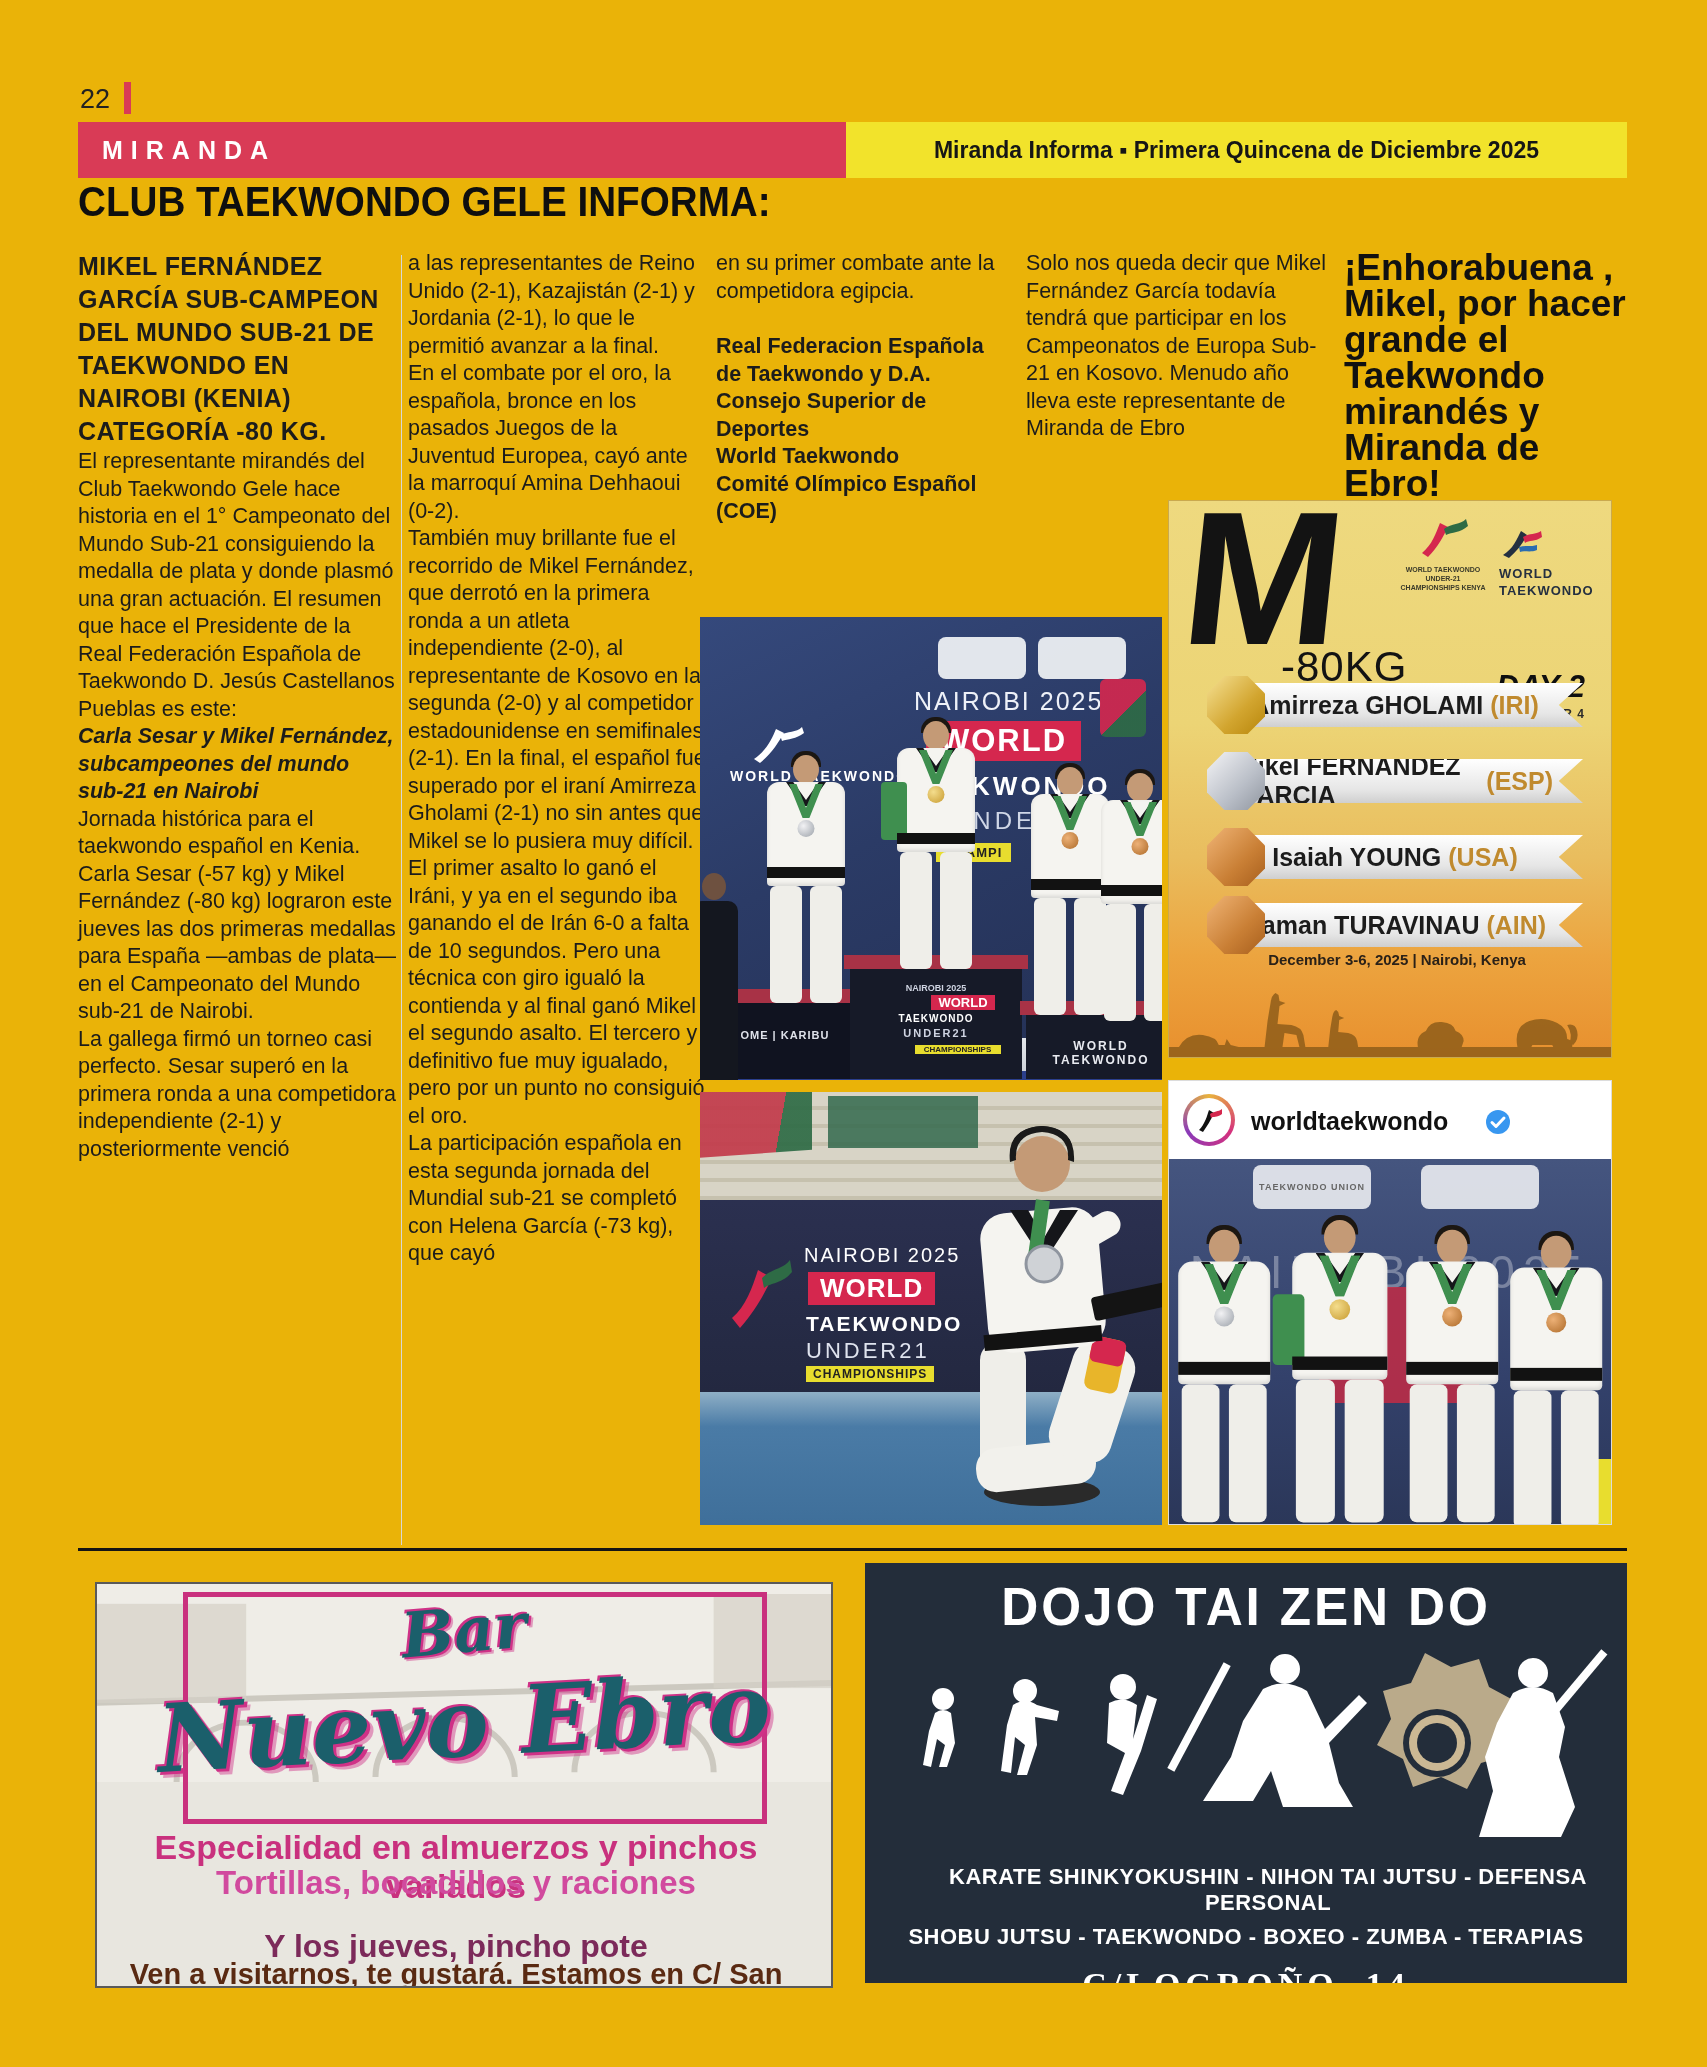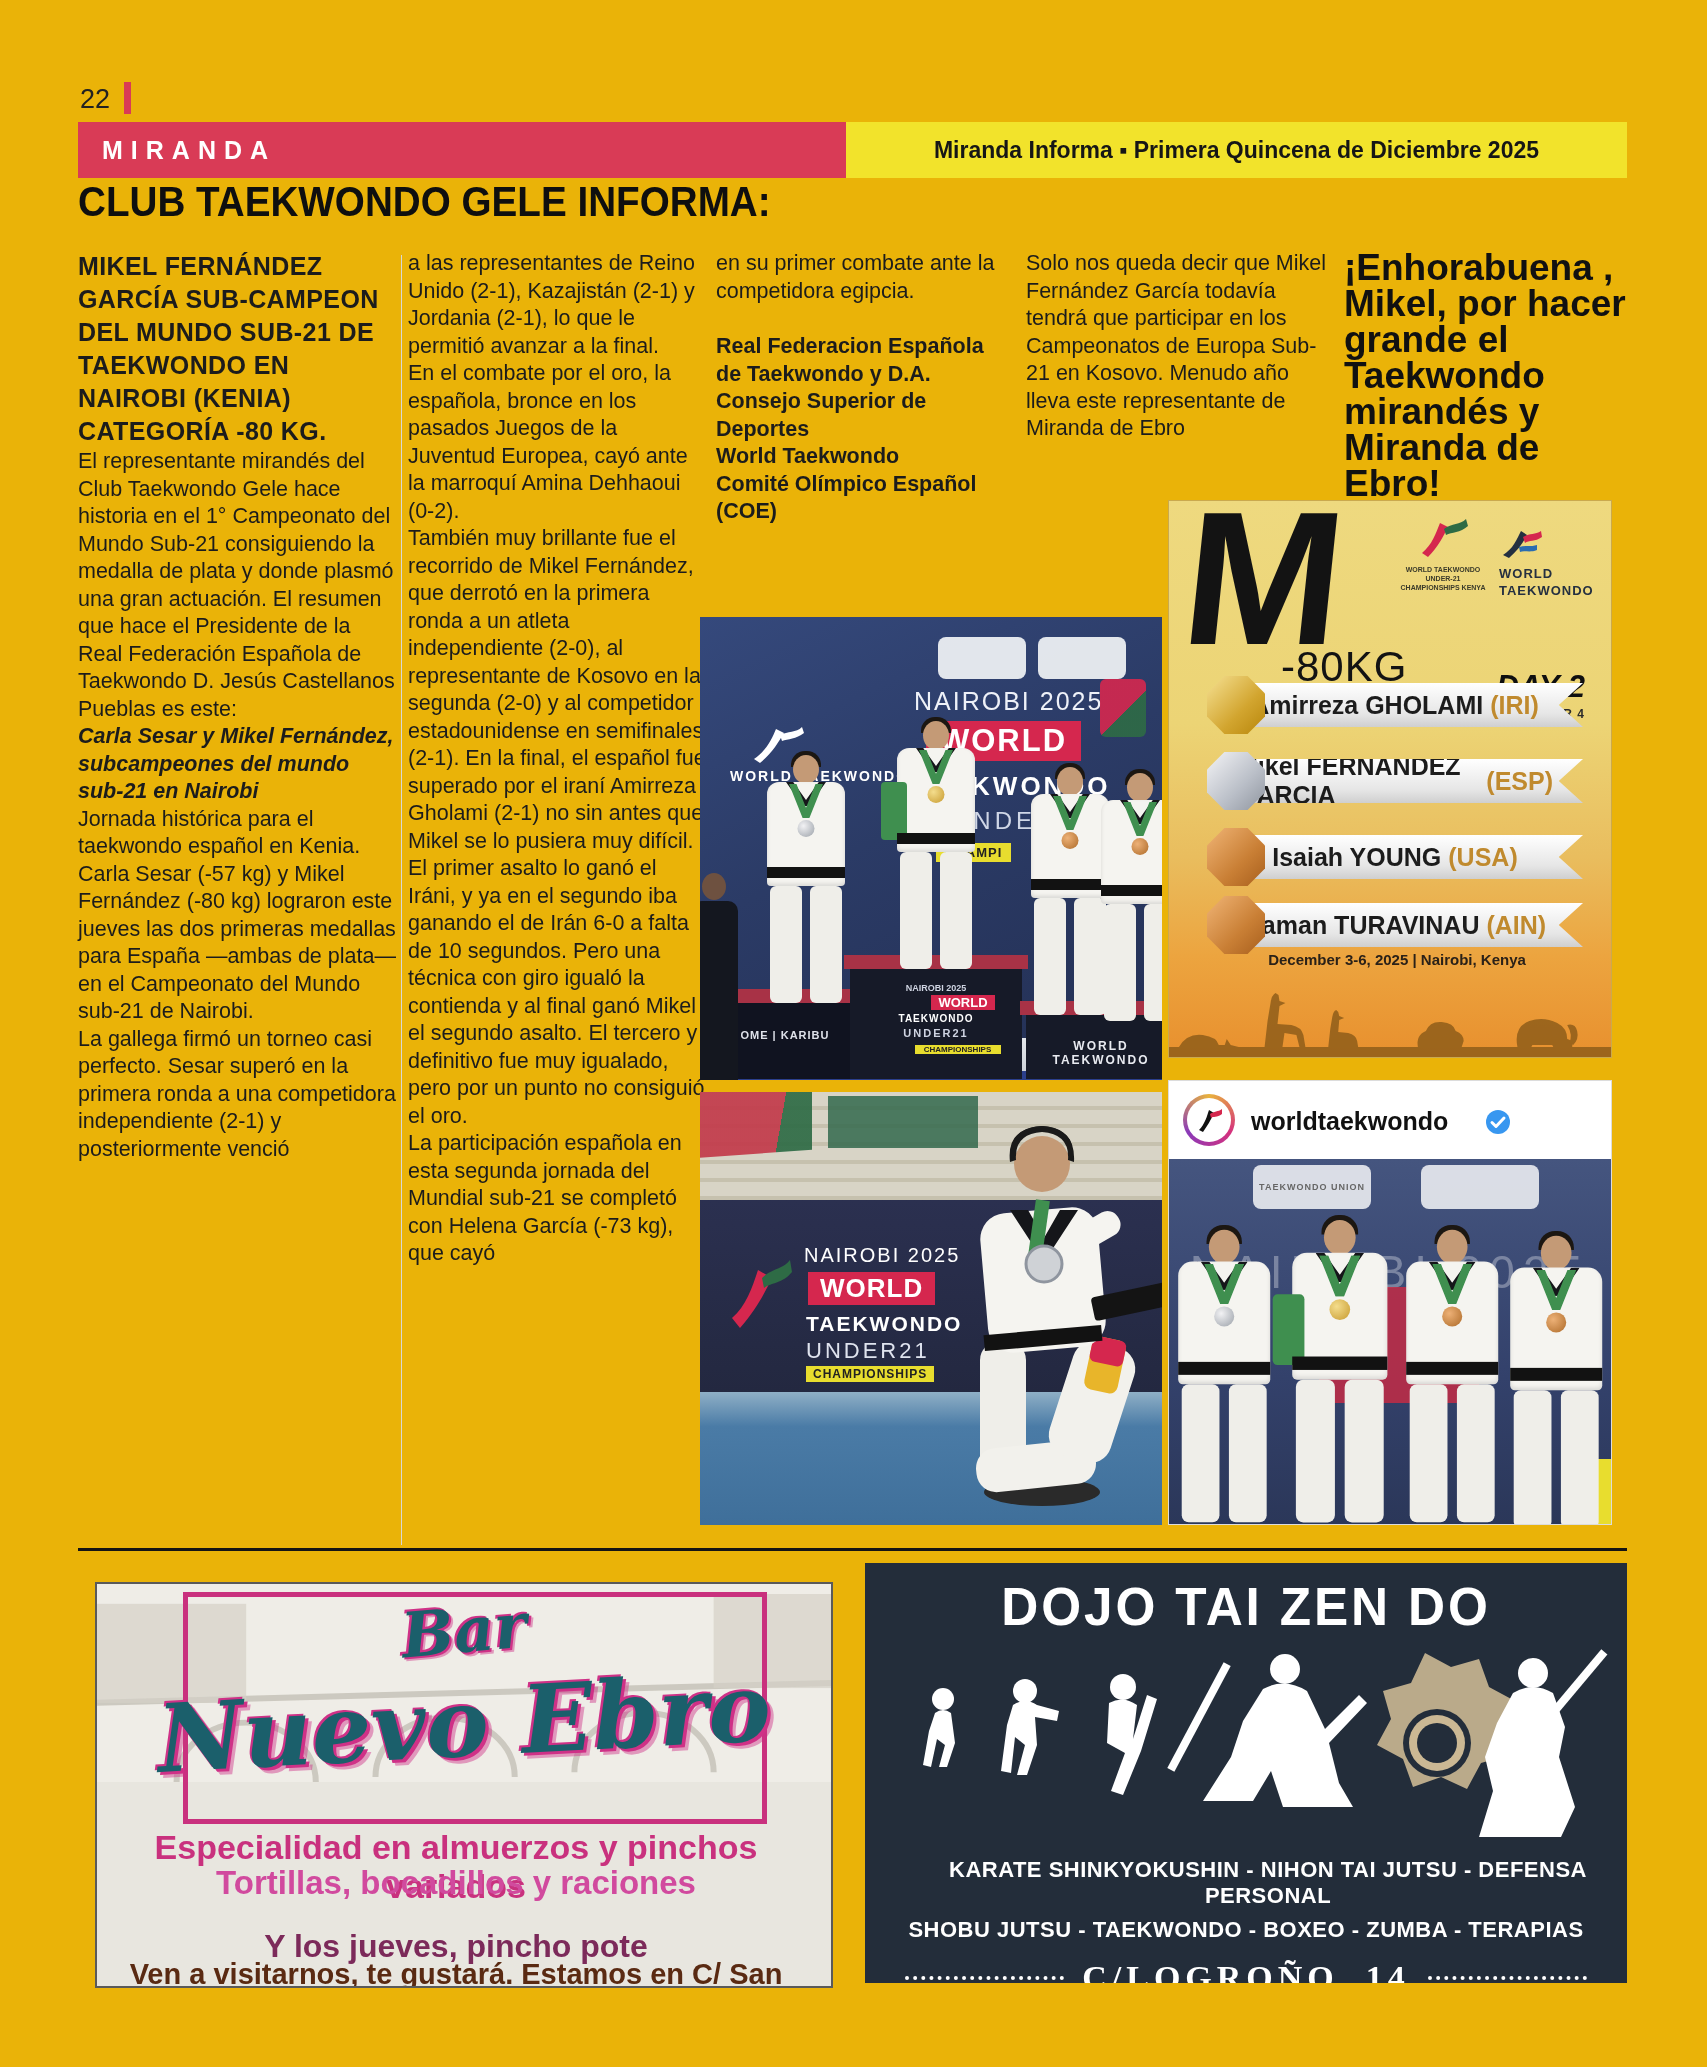--- a/index.html
+++ b/index.html
@@ -167,21 +167,21 @@
   .bar-l2{top:280px;font-size:33px;color:#d14a9e;}
   .bar-l3{top:312px;font-size:33px;color:#7c2a5a;}
   .bar-l4{top:344px;font-size:32px;color:#7c2a5a;}
   .bar-l5{top:374px;font-size:29px;color:#5a2a12;}
 
   
   .ad-dojo{position:absolute;left:865px;top:1563px;width:762px;height:420px;background:#232d3a;
     overflow:hidden;color:#fff;text-align:center;}
   .dojo-title{margin-top:12px;font-size:54px;font-weight:bold;letter-spacing:3px;transform:scaleX(.95);}
   .dojo-figs{position:relative;width:100%;height:208px;margin-top:2px;}
-  .dojo-l1{font-size:22px;font-weight:bold;letter-spacing:.5px;margin-top:6px;padding-left:44px;}
+  .dojo-l1{font-size:22px;font-weight:bold;letter-spacing:.5px;margin-top:13px;padding-left:44px;}
   .dojo-l2{font-size:22px;font-weight:bold;letter-spacing:.5px;margin-top:8px;}
   .dojo-addr{display:flex;align-items:center;gap:18px;margin:16px 40px 0 40px;}
   .dojo-dots{flex:1;border-top:4px dotted #fff;height:0;}
   .dojo-address{font-family:"Liberation Serif",serif;font-size:34px;font-weight:bold;letter-spacing:5px;white-space:nowrap;}
 </style>
 </head>
 <body>
 
 <div class="page">
 

